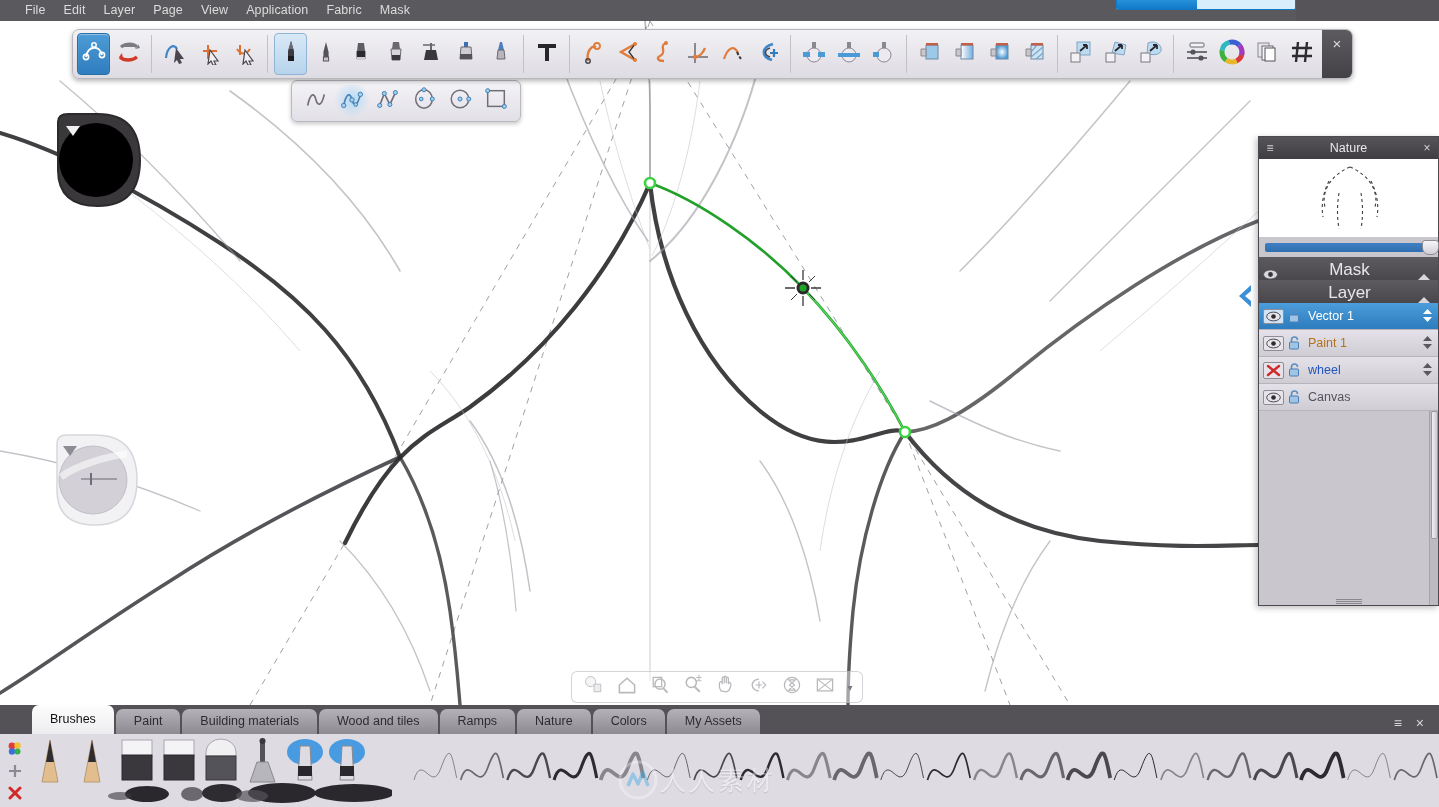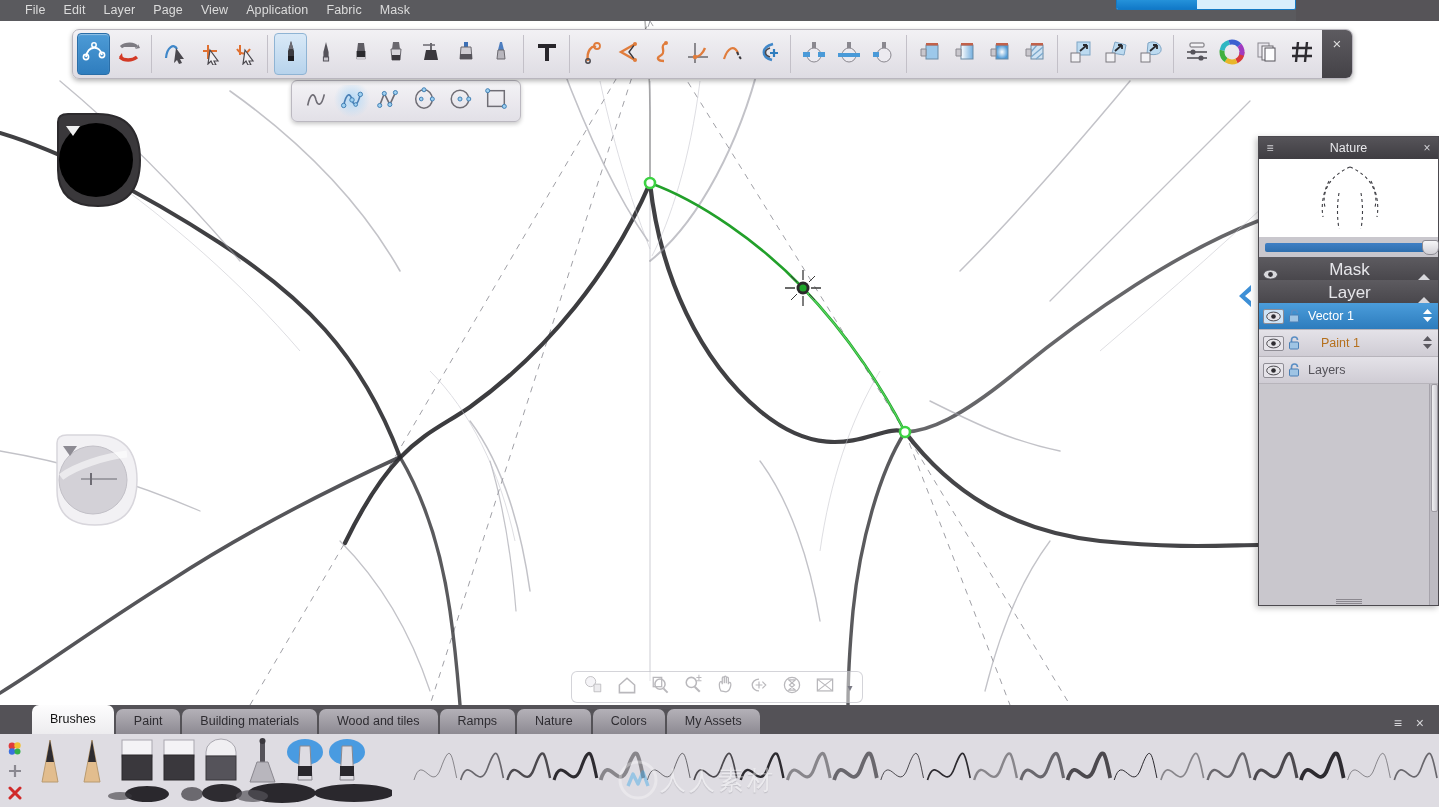--- a/index.html
+++ b/index.html
@@ -729,42 +729,62 @@
                 <circle cx="7.5" cy="5.5" r="2.3" fill="#2e2c31"></circle>
               </svg>
             </span>
           </div>
           <div style="width: 18px; display: flex; align-items: center; justify-content: center;">
             <svg width="13" height="14" viewBox="0 0 13 14">
               <path d="M3.5 6 L3.5 4 A3 3 0 0 1 9.5 4" fill="none" stroke="#5a8ec4" stroke-width="1.6"></path>
               <rect x="1.5" y="6" width="9" height="7" rx="1" fill="#9fc4e4" stroke="#4a7fb5"></rect>
             </svg>
           </div>
-          <div class="nm" style="color: rgb(181, 112, 29); margin-left: 13px;">Paint 1</div>
+          <div class="nm" style="color: rgb(181, 112, 29);">Paint 1</div>
+          <div class="arrows"><svg width="13" height="15" viewBox="0 0 13 15">
+              <path d="M6.5 1 L11 6 L2 6 Z" fill="currentColor"></path>
+              <path d="M6.5 14 L2 9 L11 9 Z" fill="currentColor"></path>
+            </svg></div>
+        </div>
+        <div class="lrow">
+          <div style="width: 24px; display: flex; align-items: center; justify-content: center;">
+            <span style="display:inline-flex;background:#e6e4ea;border:1px solid #8f8d95;border-radius:2px;padding:1px 2px;">
+              <svg width="15" height="13" viewBox="0 0 15 13">
+                <path d="M2 2 L13 11 M13 2 L2 11" stroke="#d02a2a" stroke-width="2.4" stroke-linecap="round"></path>
+              </svg>
+            </span>
+          </div>
+          <div style="width: 18px; display: flex; align-items: center; justify-content: center;">
+            <svg width="13" height="14" viewBox="0 0 13 14">
+              <path d="M3.5 6 L3.5 4 A3 3 0 0 1 9.5 4" fill="none" stroke="#5a8ec4" stroke-width="1.6"></path>
+              <rect x="1.5" y="6" width="9" height="7" rx="1" fill="#9fc4e4" stroke="#4a7fb5"></rect>
+            </svg>
+          </div>
+          <div class="nm" style="color: rgb(34, 85, 187);">wheel</div>
           <div class="arrows"><svg width="13" height="15" viewBox="0 0 13 15">
               <path d="M6.5 1 L11 6 L2 6 Z" fill="currentColor"></path>
               <path d="M6.5 14 L2 9 L11 9 Z" fill="currentColor"></path>
             </svg></div>
         </div>
         <div class="lrow">
           <div style="width: 24px; display: flex; align-items: center; justify-content: center;">
             <span style="display:inline-flex;background:#e6e4ea;border:1px solid #8f8d95;border-radius:2px;padding:1px 2px;">
               <svg width="15" height="11" viewBox="0 0 15 11">
                 <ellipse cx="7.5" cy="5.5" rx="6.8" ry="4.4" fill="#e6e5e9" stroke="#4a484e"></ellipse>
                 <circle cx="7.5" cy="5.5" r="2.3" fill="#2e2c31"></circle>
               </svg>
             </span>
           </div>
           <div style="width: 18px; display: flex; align-items: center; justify-content: center;">
             <svg width="13" height="14" viewBox="0 0 13 14">
               <path d="M3.5 6 L3.5 4 A3 3 0 0 1 9.5 4" fill="none" stroke="#5a8ec4" stroke-width="1.6"></path>
               <rect x="1.5" y="6" width="9" height="7" rx="1" fill="#9fc4e4" stroke="#4a7fb5"></rect>
             </svg>
           </div>
-          <div class="nm" style="color: rgb(85, 83, 90);">Layers</div>
+          <div class="nm" style="color: rgb(85, 83, 90);">Canvas</div>
           <div class="arrows"></div>
         </div>
       </div>
     <div class="lbody">
       <div class="lscroll">
           <i></i>
         </div>
       <div class="lgrip">
           <i></i>
           <i></i>

